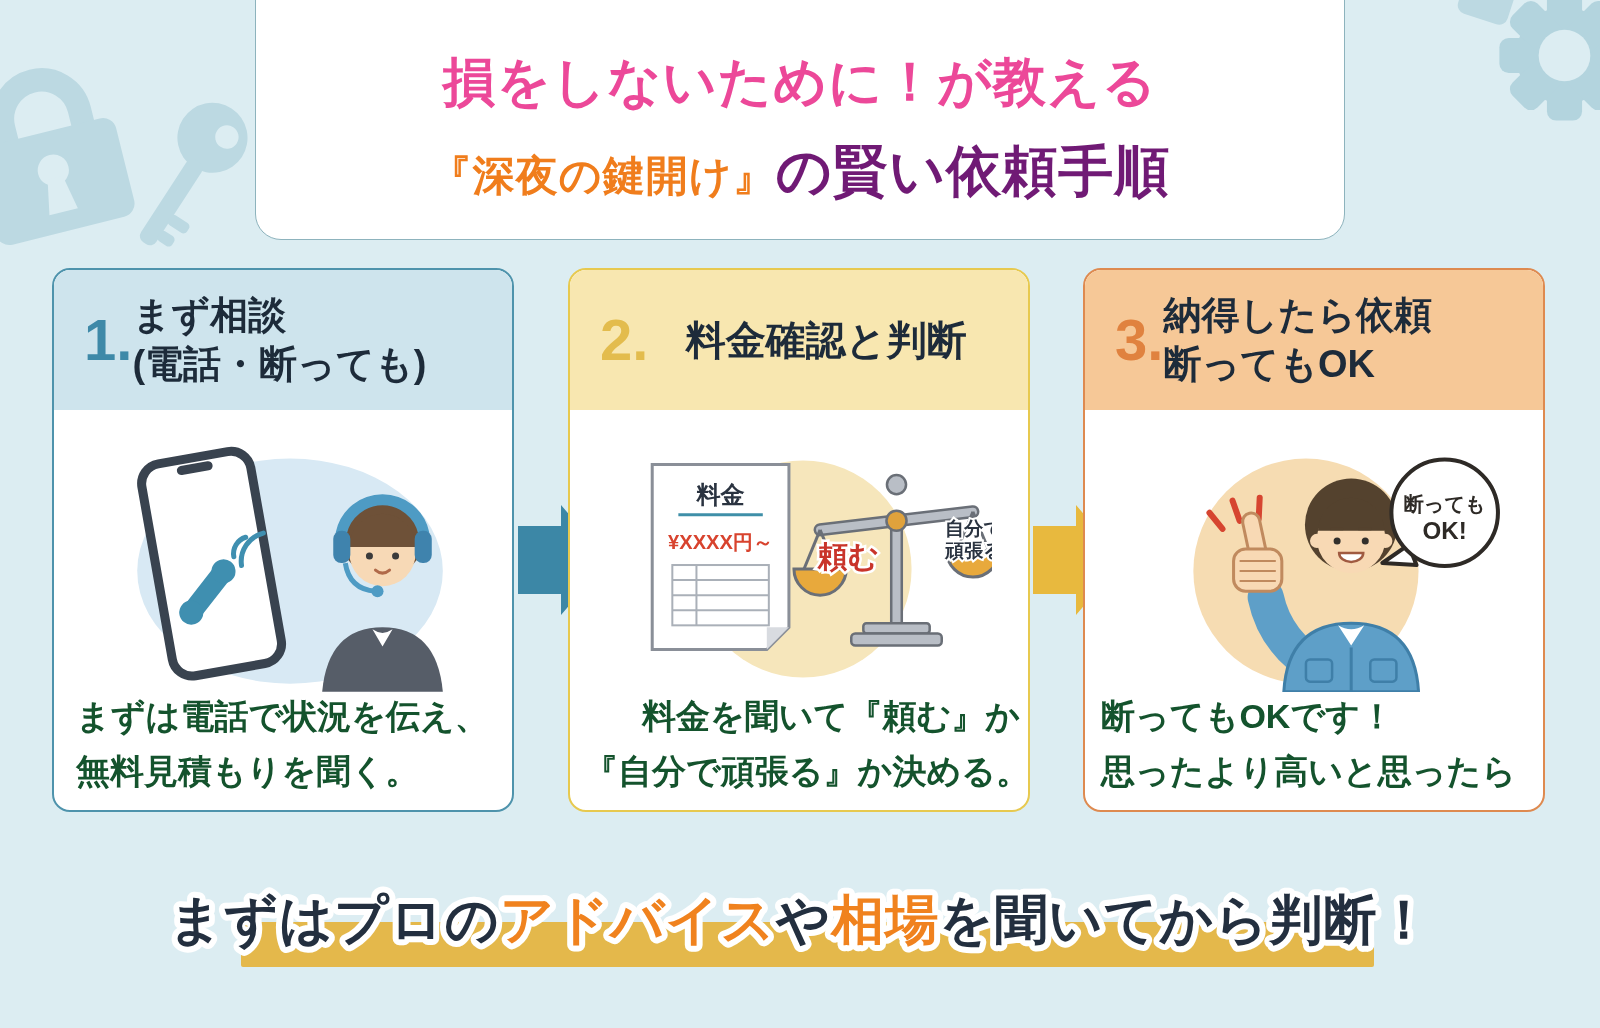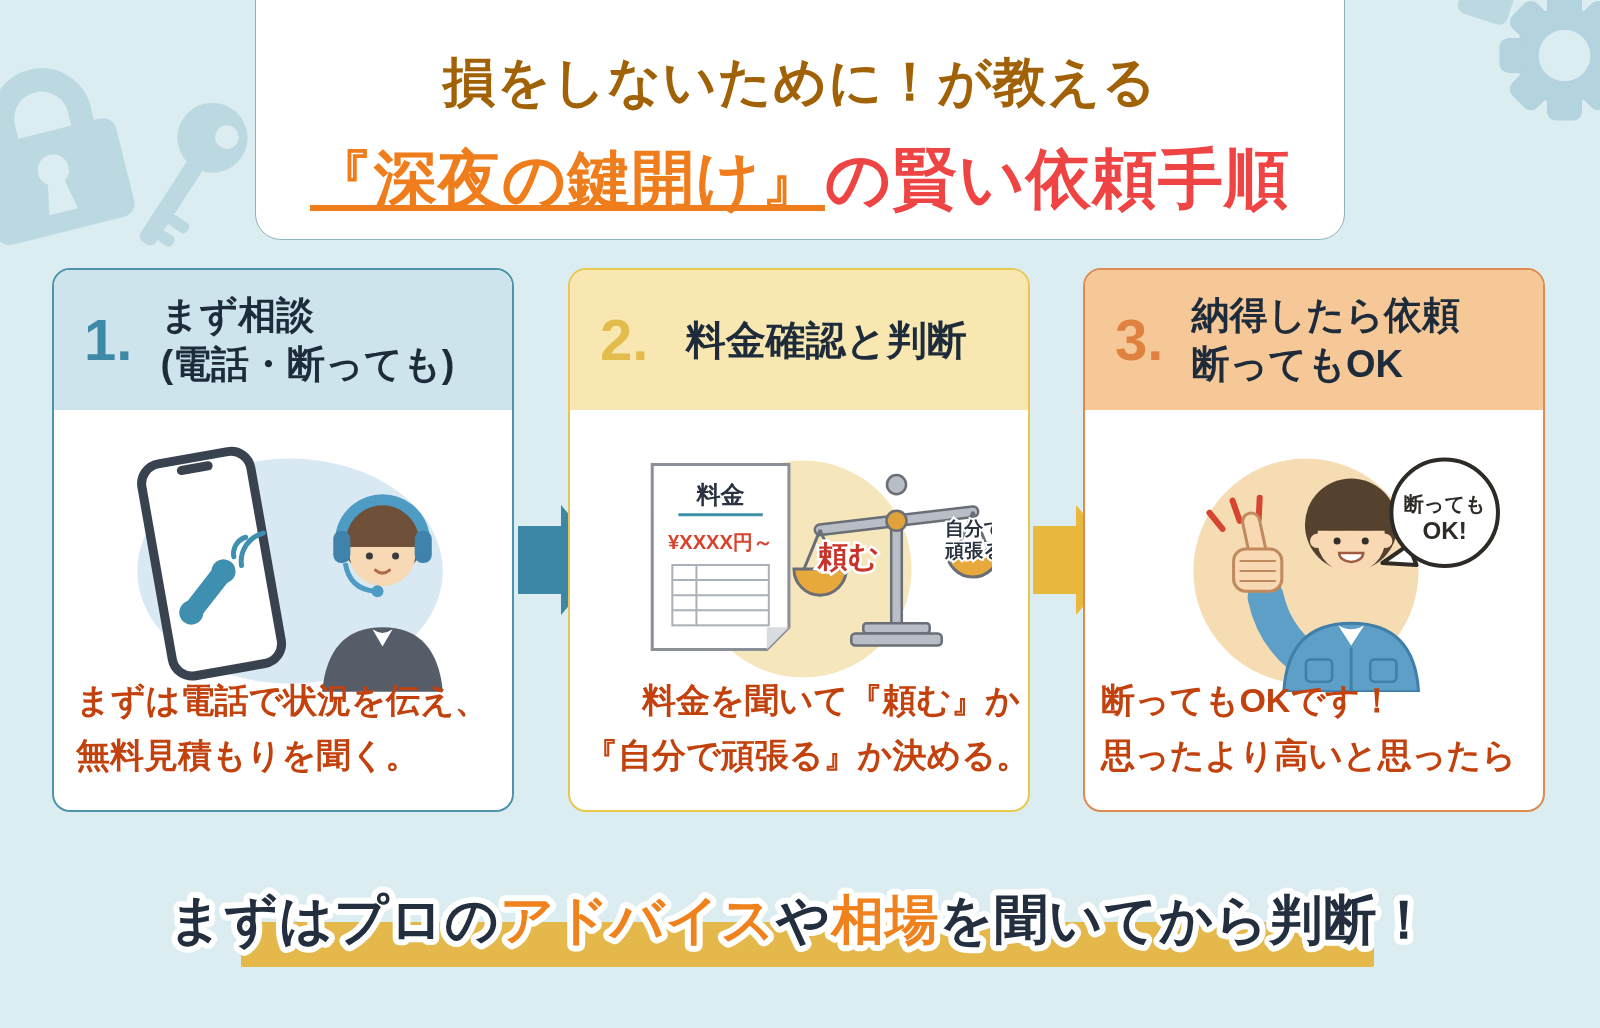--- a/index.html
+++ b/index.html
@@ -11,48 +11,48 @@
   .deco { position:absolute; }
   .deco-lock   { left:-52px; top:48px;  width:195px; height:190px; transform:rotate(-14deg); }
   .deco-key    { left:128px; top:92px;  width:118px; height:170px; transform:rotate(33deg); }
   .deco-gear   { right:-42px; top:-22px; width:155px; height:155px; }
   .deco-gear2  { left:1460px; top:-18px; width:52px; height:38px; background:#bcd9e2; border-radius:9px; transform:rotate(18deg); }
 
   
   .header-card { position:absolute; left:255px; top:-30px; width:1090px; height:270px;
                  background:#ffffff; border:1.5px solid #8db3bd; border-radius:26px;
                  display:flex; flex-direction:column; align-items:center; padding-top:76px; }
-  .title-line1 { font-size:53px; font-weight:700; color:#a16207; letter-spacing:1px; display:flex; }
+  .title-line1 { font-size:53px; font-weight:700; color:#ec4899; letter-spacing:1px; display:flex; }
   .title-line2 { margin-top:16px; display:flex; align-items:baseline; }
-  .title-line2 .hl   { font-size:63px; font-weight:700; color:#f07d1c; letter-spacing:1px;text-decoration:underline; }
-  .title-line2 .rest { font-size:65px; font-weight:700; color:#ef4444; letter-spacing:1px; }
+  .title-line2 .hl   { font-size:42px; font-weight:700; color:#f07d1c; letter-spacing:1px; }
+  .title-line2 .rest { font-size:55px; font-weight:700; color:#701a75; letter-spacing:1px; }
   .emph { position:relative; }
   .emph::before, .emph::after { content:''; position:absolute; top:-15px; width:10px; height:10px;
                                 border-radius:50%; background:#f07d1c; }
   .emph::before { left:21px; } .emph::after { left:75px; }
 
   
   .card { position:absolute; top:268px; width:462px; height:544px; background:#ffffff;
           border-radius:18px; overflow:hidden; }
   .card-1 { left:52px;   border:2.5px solid #4e93ac; }
   .card-2 { left:568px;  border:2.5px solid #e7c94f; }
   .card-3 { left:1083px; border:2.5px solid #de8a50; }
   .card-head { height:140px; display:flex; align-items:center; padding:0 24px 0 30px; }
   .card-1 .card-head { background:#cee4ed; }
   .card-2 .card-head { background:#f8e7b0; }
   .card-3 .card-head { background:#f6c897; }
   .step-num { font-size:58px; font-weight:700; line-height:1; }
   .card-1 .step-num { color:#3e89a8; }
   .card-2 .step-num { color:#e3bc4d; }
   .card-3 .step-num { color:#e0823f; }
-  .step-title { margin-left:28px; font-size:38px; font-weight:700; color:#1d2b3a; line-height:1.3; }
+  .step-title { font-size:38px; font-weight:700; color:#1d2b3a; line-height:1.3; }
   .card-2 .step-title { margin:1px auto; font-size:40px; }
   .card-illo { position:absolute; left:40px; top:158px; width:382px; height:264px; }
-  .card-desc { position:absolute; left:22px; right:8px; bottom:28px;
-               font-size:34px; font-weight:700; color:#c2410c; line-height:1.6; white-space:nowrap; }
+  .card-desc { position:absolute; left:22px; right:8px; bottom:12px;
+               font-size:34px; font-weight:700; color:#14532d; line-height:1.6; white-space:nowrap; }
 
   
   .arrow { position:absolute; top:503px; width:100px; height:114px; }
   .arrow-1 { left:511px; }
   .arrow-2 { left:1026px; }
 
   
   .banner-bar { position:absolute; left:241px; top:922px; width:1133px; height:45px;
                 background:#e4b84b; border-radius:2px; }
   .banner-svg { position:absolute; left:150px; top:860px; width:1300px; height:110px; }

